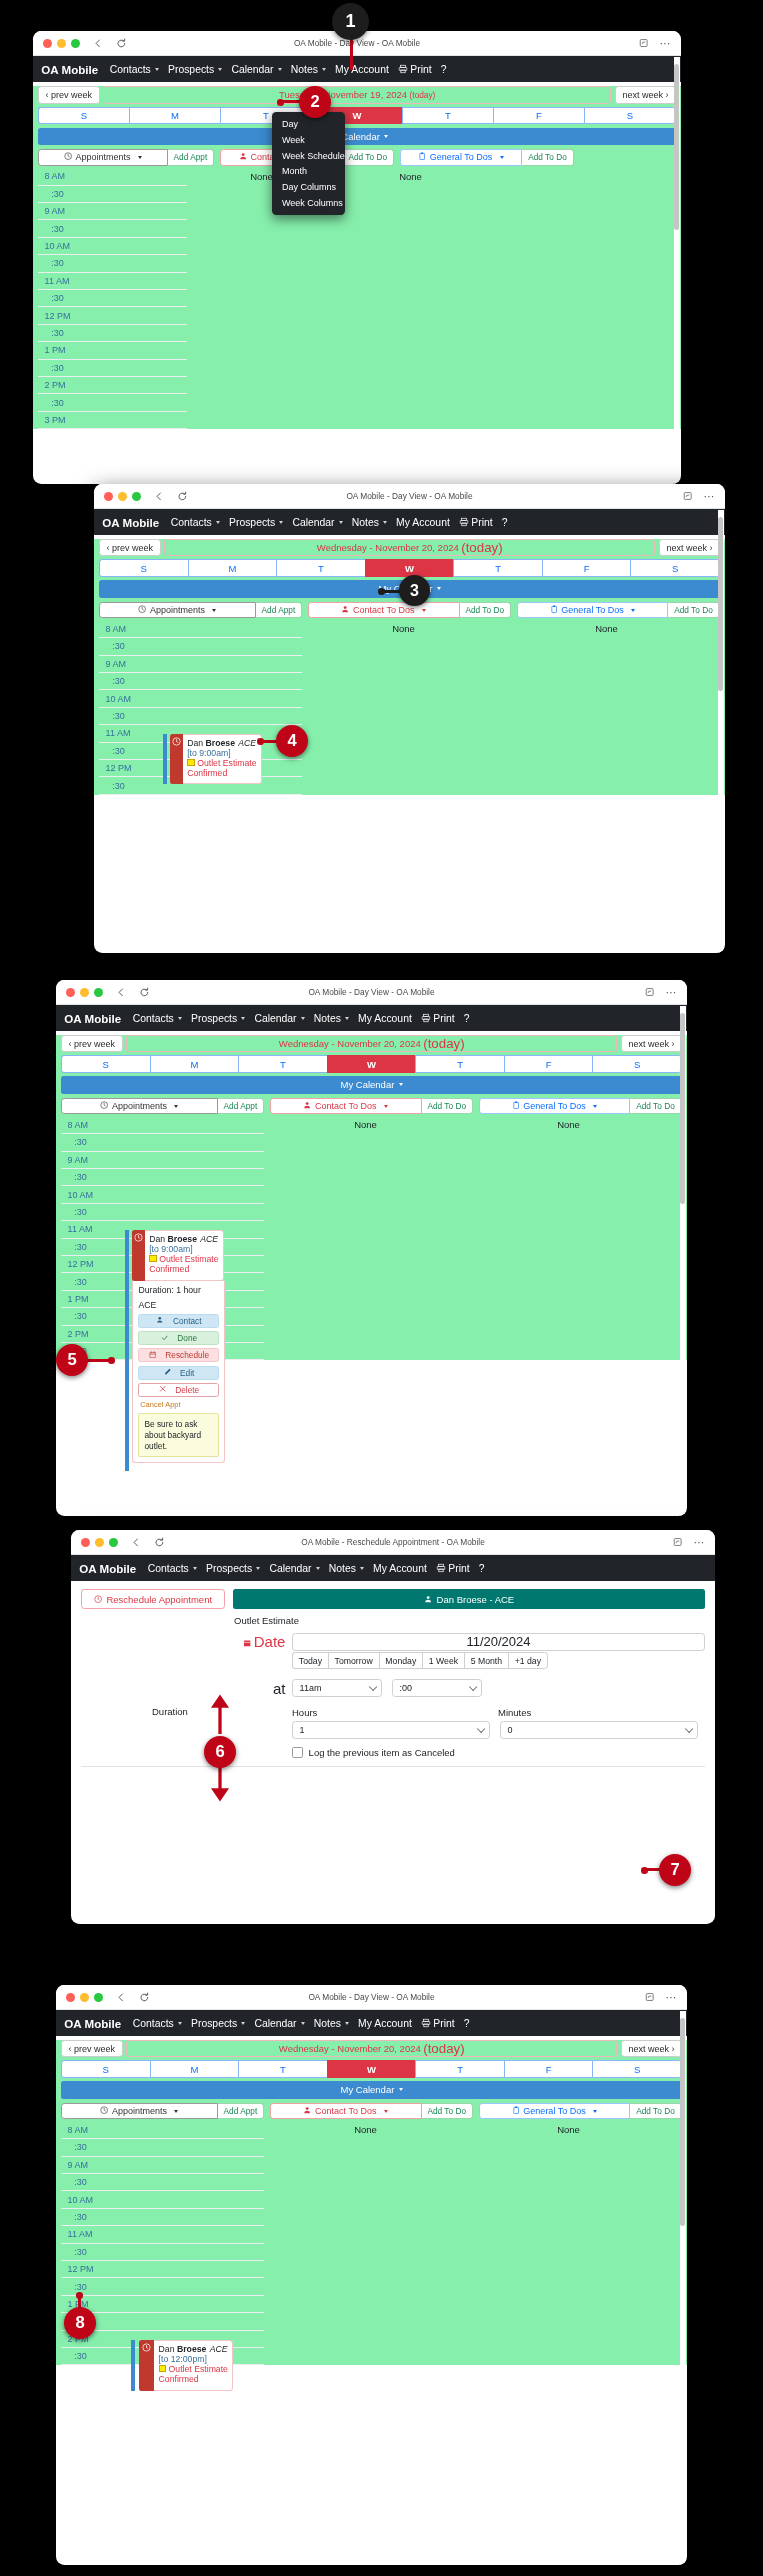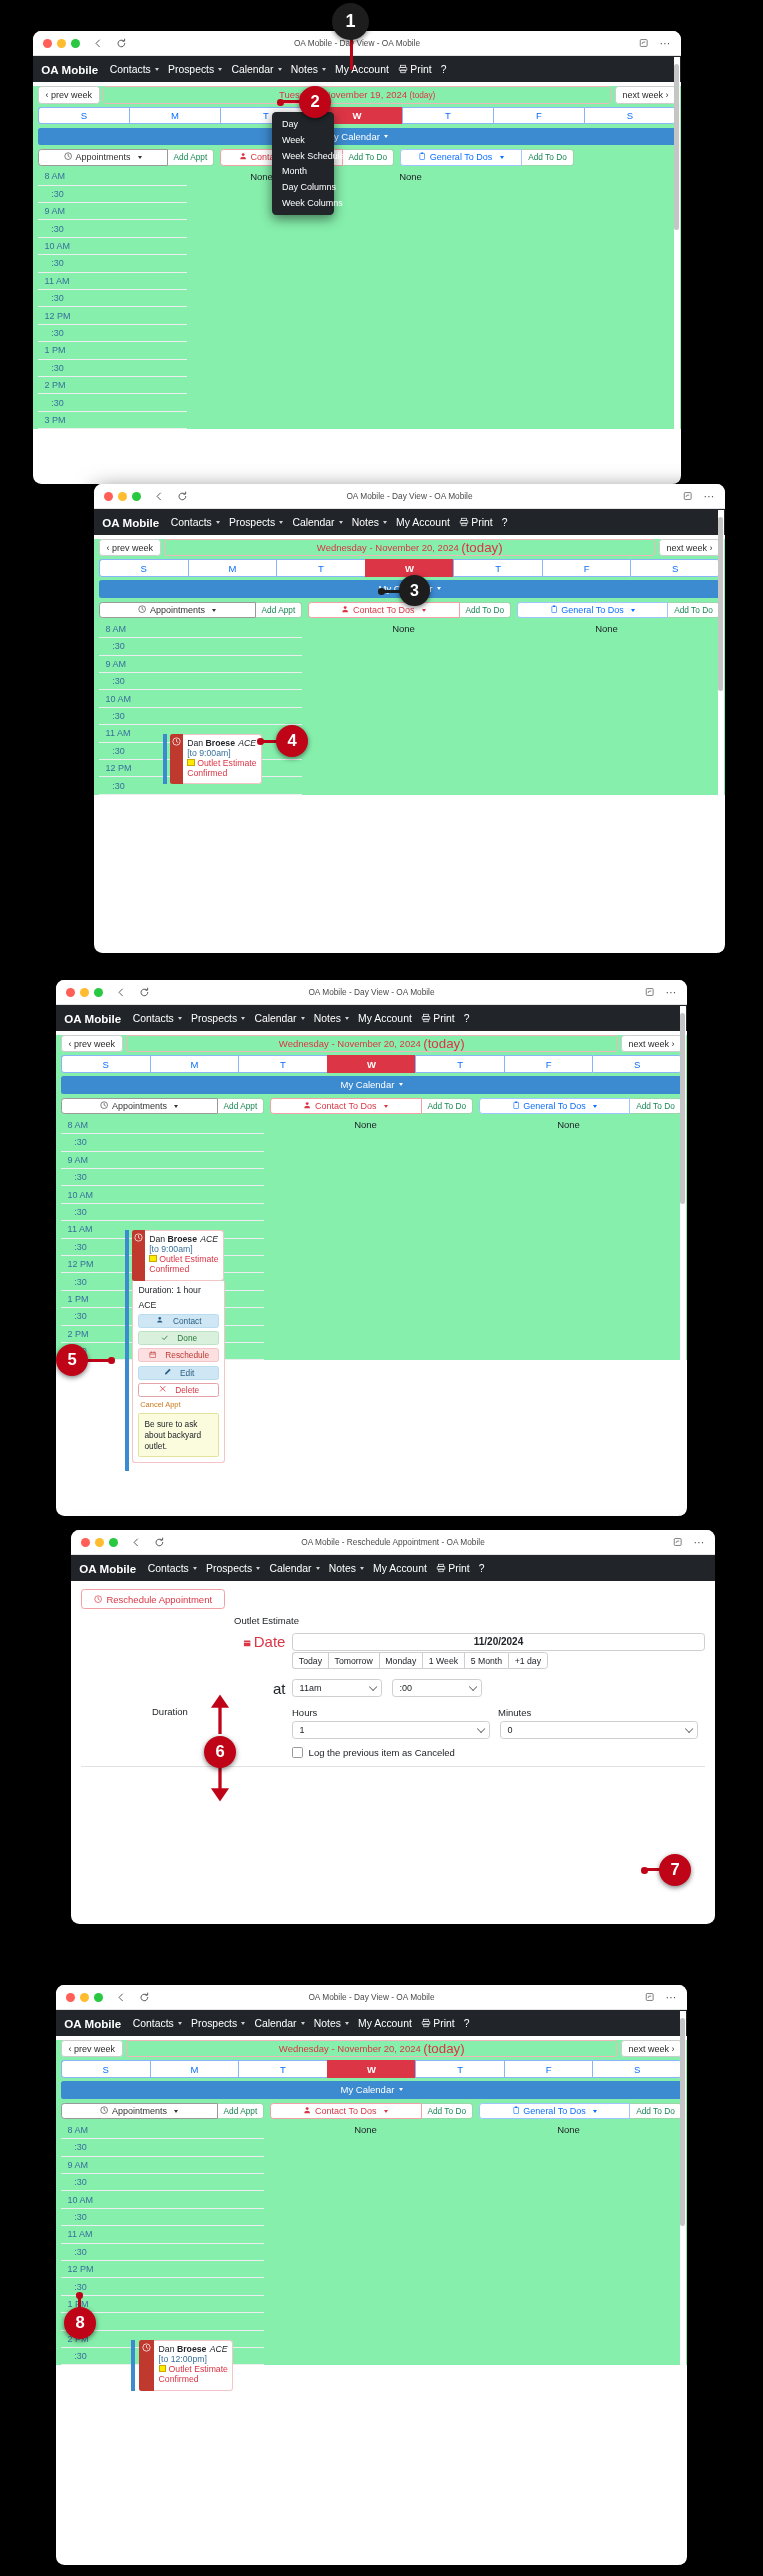--- a/index.html
+++ b/index.html
@@ -157,21 +157,21 @@
   .actbtn.del { background: #fff; border: 0.8px solid #e3a3a9; color: #dc3545; }
   .cancelappt { font-size: 7.5px; color: #c97a1c; margin: 0.8px 0 4.2px 1.7px; }
   .notebox {
     background: #fbfbdd; border: 0.8px solid #e3e39b; font-size: 8.3px;
     color: #212529; padding: 4.2px 5px; line-height: 1.35; border-radius: 1.7px;
   }
 
   
   .ddmenu {
     position: absolute; background: #212529; border-radius: 4.2px;
-    padding: 4.2px 0; z-index: 40; width: 62px;
+    padding: 4.2px 0; z-index: 40; width: 73px;
     box-shadow: 0 3.3px 11.6px rgba(0,0,0,.5);
   }
   .ddmenu div { font-size: 9px; color: #fff; padding: 2.9px 10px; white-space: nowrap; }
 
   
   .form-wrap { padding: 8.3px 10px 0 10px; }
   .form-top { display: flex; gap: 8.3px; align-items: flex-start; }
   .reschbtn {
     width: 144px; height: 20px; border: 0.8px solid #f1a0a6; border-radius: 3.3px;
     color: #dc3545; font-size: 9.5px; display: flex; align-items: center;
@@ -185,23 +185,22 @@
   .form-body { margin-left: 153px; }
   .subject { font-size: 9.5px; color: #212529; margin: 5.8px 0 6.6px 0; }
   .frow { display: flex; align-items: center; margin-bottom: 0; }
   .flabel {
     width: 58px; text-align: right; padding-right: 6.6px; font-size: 15px;
     color: #212529;
   }
   .flabel.red { color: #dc3545; display: flex; justify-content: flex-end; align-items:center; gap:2.5px;}
   .dateinput {
     flex: 1; height: 18px; border: 0.8px solid #cfcfcf; border-radius: 3.3px;
-    font-size: 10px; color: #212529; display: flex; align-items: center;
+    font-size: 13px; color: #212529; display: flex; align-items: center;
     justify-content: center;
-    font-weight: bold;
   }
   .quickrow { display: flex; margin-left: 58px; margin-top: 1.7px; }
   .quickrow div {
     border: 0.8px solid #cfcfcf; border-right: none; font-size: 8.7px;
     color: #212529; padding: 2.5px 5.8px; background: #fff;
   }
   .quickrow div:first-child { border-radius: 3.3px 0 0 3.3px; }
   .quickrow div:last-child { border-right: 0.8px solid #cfcfcf; border-radius: 0 3.3px 3.3px 0; }
   .selbox {
     height: 18px; border: 0.8px solid #cfcfcf; border-radius: 3.3px; background: #fff;
@@ -889,20 +888,27 @@
 
   <div class="form-wrap">
     <div class="form-top">
       <div class="reschbtn">
         <span><svg width="8.3" height="8.3" viewBox="0 0 16 16">
               <circle cx="8" cy="8" r="6.5" fill="none" stroke="#dc3545" stroke-width="1.3"></circle>
               <path d="M8 4.4V8l2.4 1.6" fill="none" stroke="#dc3545" stroke-width="1.3" stroke-linecap="round"></path>
             </svg></span>
         <span>Reschedule Appointment</span>
       </div>
+      <div class="contactbar">
+        <span><svg width="8.3" height="8.3" viewBox="0 0 16 16">
+              <circle cx="8" cy="5" r="2.8" fill="#fff"></circle>
+              <path d="M2.5 14c0-3 2.6-4.6 5.5-4.6s5.5 1.6 5.5 4.6z" fill="#fff"></path>
+            </svg></span>
+        <span>Dan Broese - ACE</span>
+      </div>
     </div>
 
     <div class="form-body">
       <div class="subject">Outlet Estimate</div>
 
       <div class="frow">
         <div class="flabel red">
           <span><svg width="8.3" height="8.3" viewBox="0 0 16 16">
                 <rect x="1.8" y="3" width="12.4" height="11" rx="1" fill="#dc3545"></rect>
                 <path d="M1.8 6.6h12.4" stroke="#fff" stroke-width="1.2"></path>

